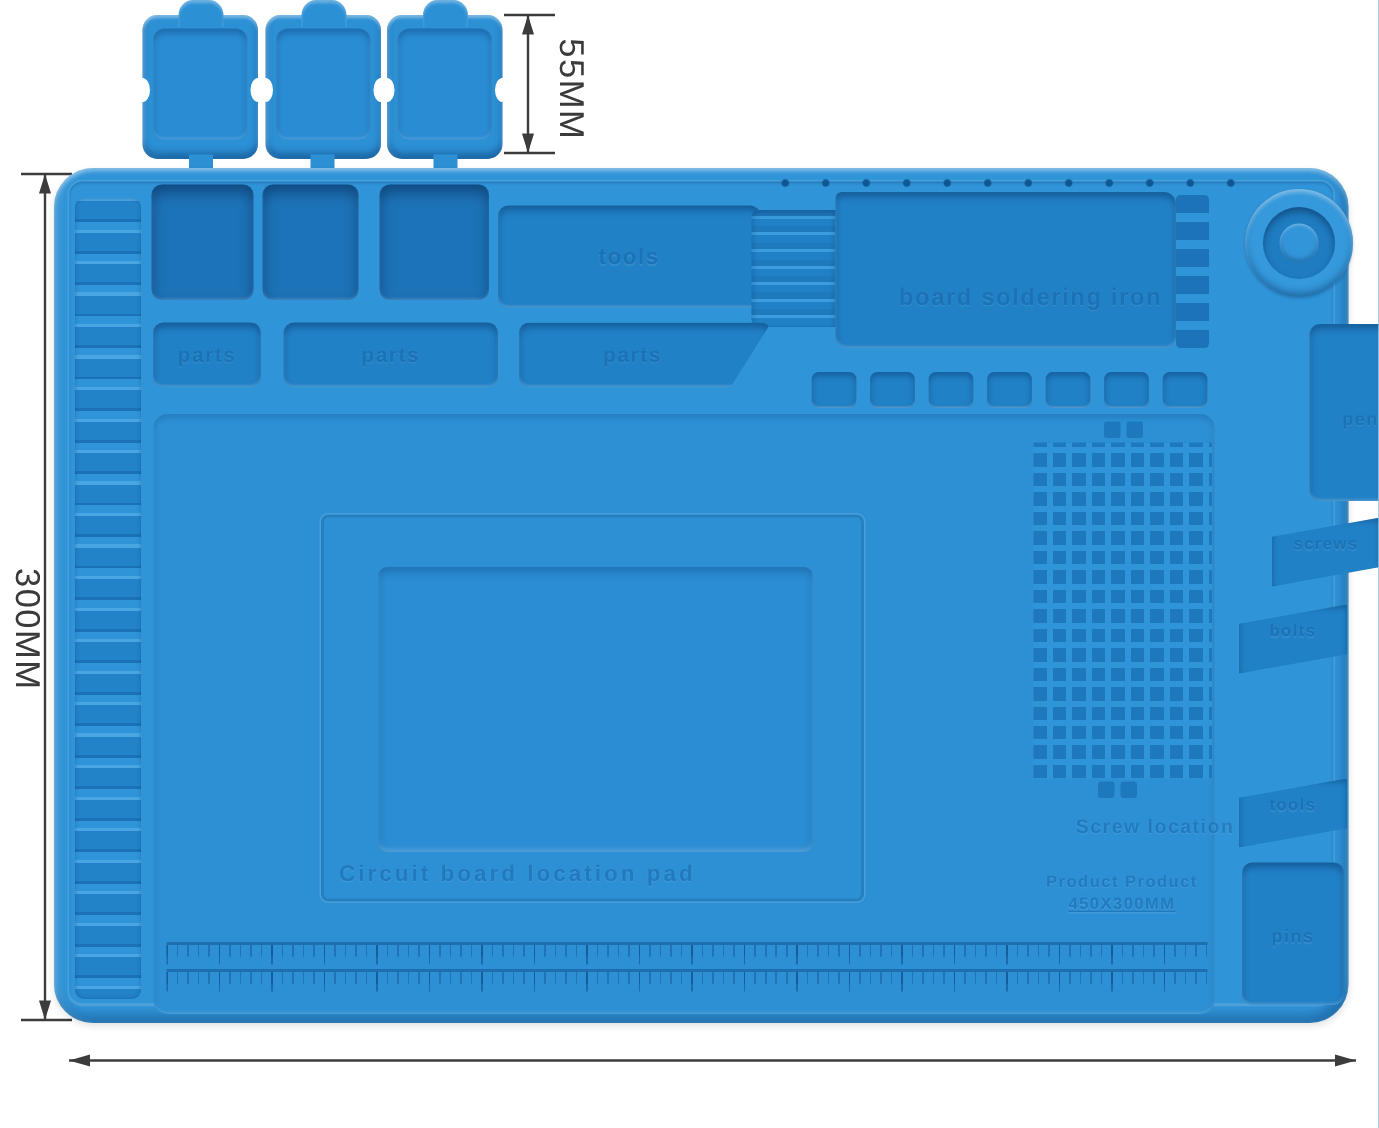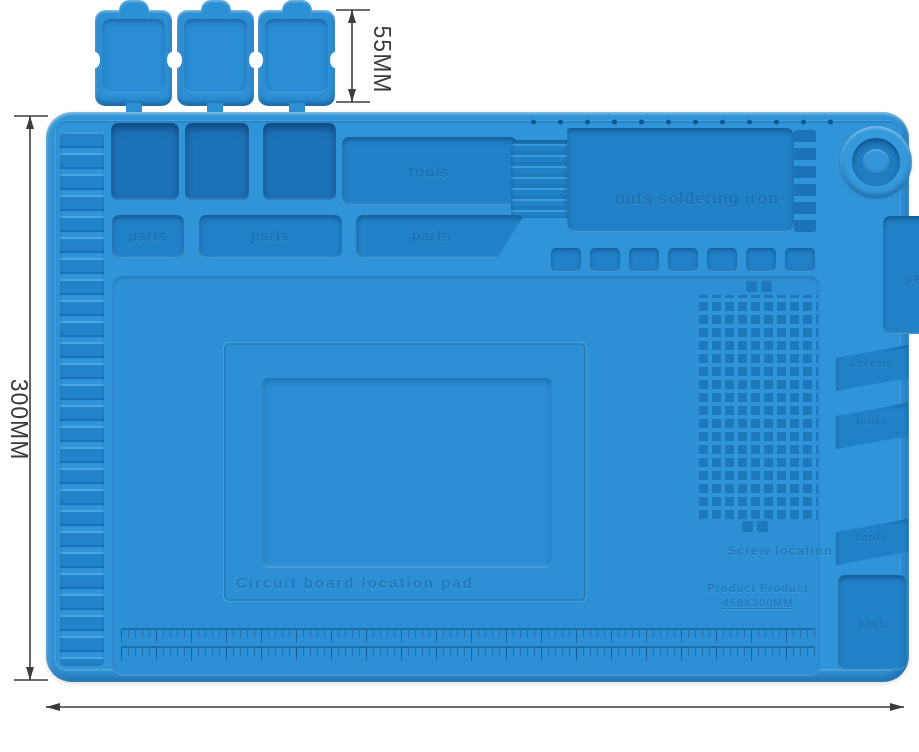--- a/index.html
+++ b/index.html
@@ -4,21 +4,21 @@
 <style>
   :root{
     --mat-blue:#3094d8; --recess-blue:#2181c6; --deep-blue:#1d73b8;
     --lid-blue:#2c90d5; --dimension-text:#3a3a3a; --background:#ffffff;
   }
   *{margin:0;padding:0;box-sizing:border-box;}
   body{background:#e8e8e8;font-family:"Liberation Sans",sans-serif;}
   .stage{position:relative;width:919px;height:752px;background:var(--background);overflow:hidden;}
 
   
-  .mat{position:absolute;left:46px;top:112px;width:863px;height:570px;
+  .mat{position:absolute;left:36px;top:112px;width:863px;height:570px;
        background:var(--mat-blue);border-radius:26px;
        box-shadow:inset 0 2px 3px rgba(255,255,255,.4), inset -3px -5px 8px rgba(0,40,90,.35),
                   inset 3px 0 4px rgba(255,255,255,.15), 0 2px 5px rgba(0,0,0,.12);padding-left:32px;}
   .mat-lip{position:absolute;inset:9px 10px 12px 10px;border-radius:9px;
        box-shadow:inset 0 1px 2px rgba(0,50,100,.28), inset 0 -1px 1px rgba(255,255,255,.22),
                   0 0 0 1px rgba(255,255,255,.12);}
 
   
   .tray{position:absolute;background:var(--recess-blue);border-radius:7px;
         box-shadow:inset 0 3px 5px rgba(0,40,90,.42), inset 0 -1px 2px rgba(255,255,255,.25);}
@@ -161,21 +161,21 @@
     <div class="tray deep" style="left:139px;top:11px;width:64px;height:77px;"></div>
     <div class="tray deep" style="left:217px;top:11px;width:73px;height:77px;"></div>
 
     <div class="tray" style="left:296px;top:25px;width:175px;height:68px;">
       <div class="emboss" style="left:0;top:26px;width:100%;font-size:15px;">tools</div>
     </div>
 
     <div class="ribbed" style="left:465px;top:28px;width:56px;height:78px;"></div>
 
     <div class="tray" style="left:521px;top:16px;width:227px;height:104px;border-radius:4px 8px 8px 8px;">
-      <div class="emboss" style="left:40px;top:62px;width:180px;font-size:16px;">nuts soldering iron</div>
+      <div class="emboss" style="left:40px;top:62px;width:180px;font-size:16px;">board soldering iron</div>
     </div>
     <div class="notch-col" style="left:748px;top:18px;width:22px;height:102px;"></div>
 
     <div class="circ c-outer">
       <div class="circ c-ring">
         <div class="circ c-center"></div>
       </div>
     </div>
 
     <div class="tray" style="left:66px;top:103px;width:72px;height:43px;">
@@ -210,21 +210,21 @@
 
     <div class="emboss" style="left:624px;top:470px;width:176px;font-size:11px;">Product Product</div>
     <div class="emboss" style="left:624px;top:485px;width:176px;font-size:11px;text-decoration:underline;">450X300MM</div>
 
     <div class="ruler" style="top:516px;"></div>
     <div class="ruler" style="top:534px;"></div>
 
     <div class="tray" style="left:792px;top:104px;width:68px;height:118px;margin-left:45px;">
       <div class="emboss" style="left:0;top:56px;width:100%;font-size:12px;">pen</div>
     </div>
-    <div class="slant" style="top:233px;">
+    <div class="slant" style="top:233px;margin-left:22px;">
       <div class="emboss">screws</div>
     </div>
     <div class="slant" style="top:291px;">
       <div class="emboss">bolts</div>
     </div>
     <div class="slant" style="top:407px;">
       <div class="emboss">tools</div>
     </div>
     <div class="tray" style="left:792px;top:463px;width:68px;height:95px;">
       <div class="emboss" style="left:0;top:42px;width:100%;font-size:12px;">pins</div>

